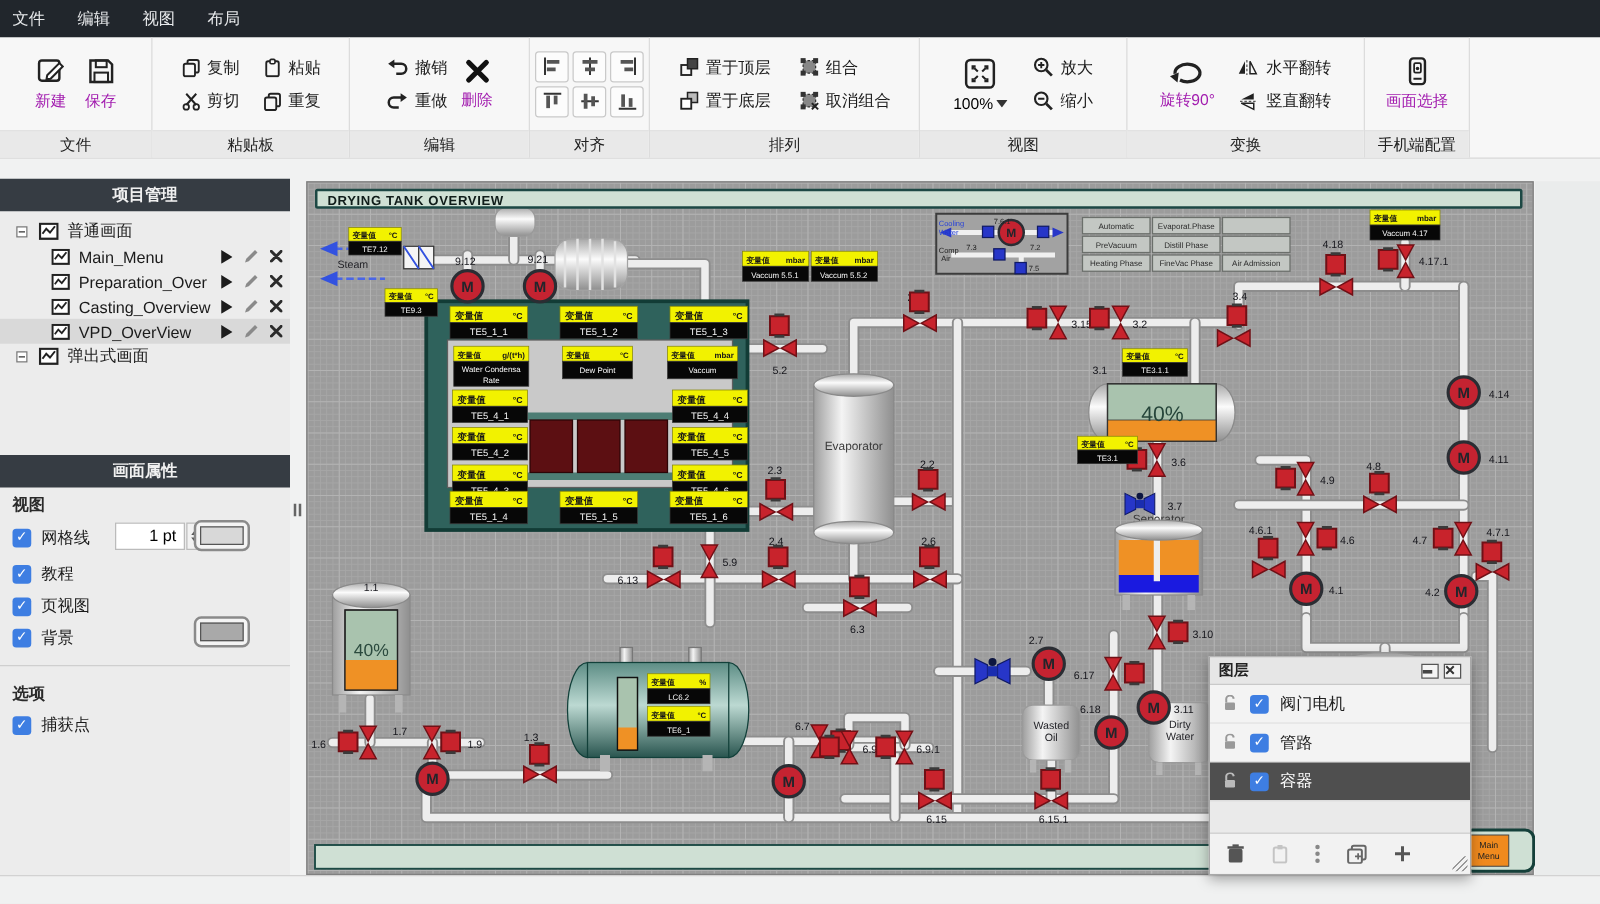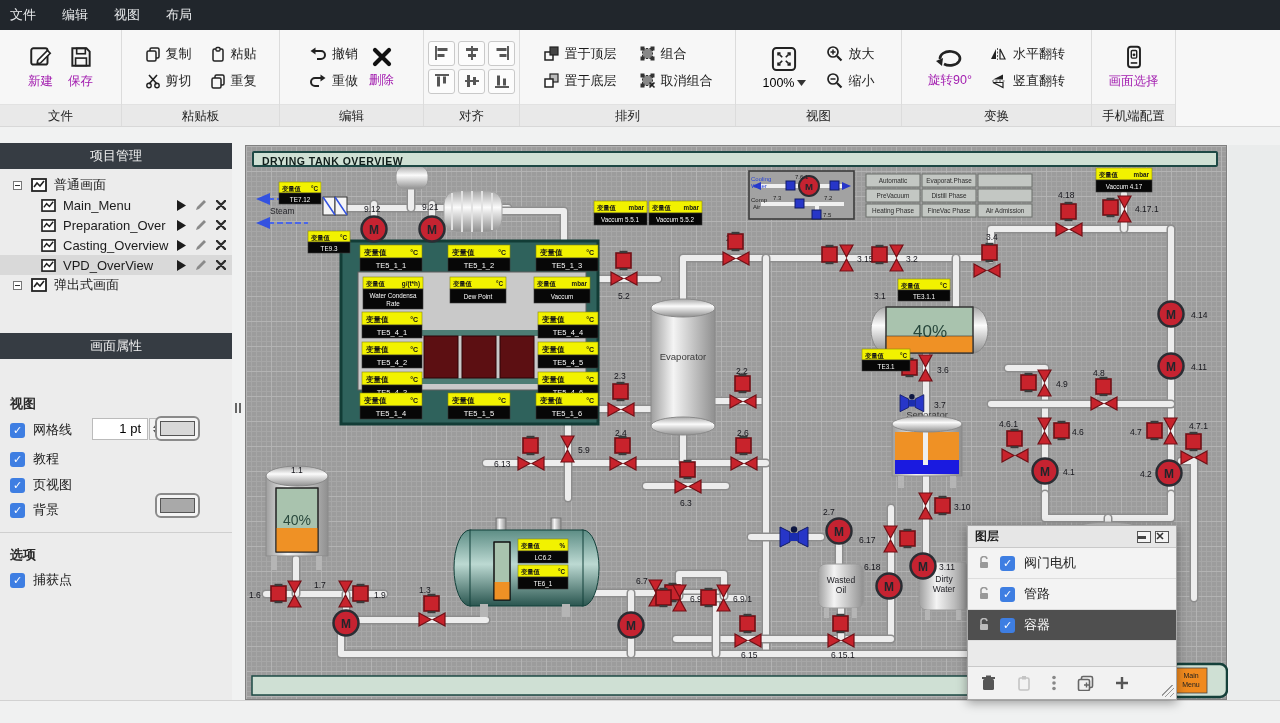--- a/index.html
+++ b/index.html
@@ -25,21 +25,21 @@
   .rowbtn { display:flex; align-items:center; gap:5px; font-size:13px; color:#1c1c1c;
     cursor:pointer; white-space:nowrap; }
   .gridbtns { display:grid; grid-template-columns:repeat(3,27px); grid-template-rows:25px 25px; gap:3px; }
   .mini { border:1px solid #c9c9c9; background:#fcfcfc; border-radius:3px;
     display:flex; align-items:center; justify-content:center; cursor:pointer; }
   .zoomlab { display:flex; align-items:center; gap:3px; font-size:12.5px; }
   svg.ic { display:block; }
 
   
   .sidebar { position:absolute; left:0; top:143px; width:232px; height:557px; background:#ececec; }
-  .shead { height:26px; background:#363c43; color:#f0f0f0; font-size:13px; font-weight:normal;
+  .shead { height:26px; background:#363c43; color:#f0f0f0; font-size:13px; font-weight:bold;
     display:flex; align-items:center; justify-content:center; }
   .tree { padding-top:6px; }
   .trow { position:relative; height:20px; display:flex; align-items:center; font-size:13px; color:#1b1b1b; cursor:pointer; }
   .trow.sel { background:#d9d9d9; }
   .expbox { width:9px; height:9px; border:1px solid #777; background:#fff; margin-left:13px;
     position:relative; }
   .expbox::after { content:""; position:absolute; left:1px; top:3px; width:5px; height:1px; background:#333; }
   .nicon { margin-left:9px; }
   .cicon { margin-left:41px; }
   .tname { margin-left:7px; max-width:108px; overflow:hidden; white-space:nowrap; }
@@ -486,21 +486,21 @@
       <div class="trow">
         <div class="expbox"></div>
         <svg class="ic nicon" width="16" height="14" viewBox="0 0 16 14">
             <rect x="1" y="1" width="14" height="12" fill="#fff" stroke="#222" stroke-width="1.8"></rect>
             <path d="M3,9 L6,5 L9,8 L13,3" fill="none" stroke="#222" stroke-width="1.6"></path>
           </svg>
         <span class="tname">弹出式画面</span>
       </div>
     </div>
 
-    <div class="shead" style="position:absolute;left:0;top:190px;width:232px">画面属性</div>
+    <div class="shead" style="position:absolute;left:0;top:221px;width:232px">画面属性</div>
 
     <div class="sect" style="position:absolute;left:10px;top:252px">视图</div>
 
     <div class="prow" style="left:10px;top:278px">
       <div class="cb">✓</div>
       <span class="plab">网格线</span>
       <div class="spin">1 pt</div>
       <div class="spinarr">
           <i class="up"></i>
           <i class="dn"></i>

